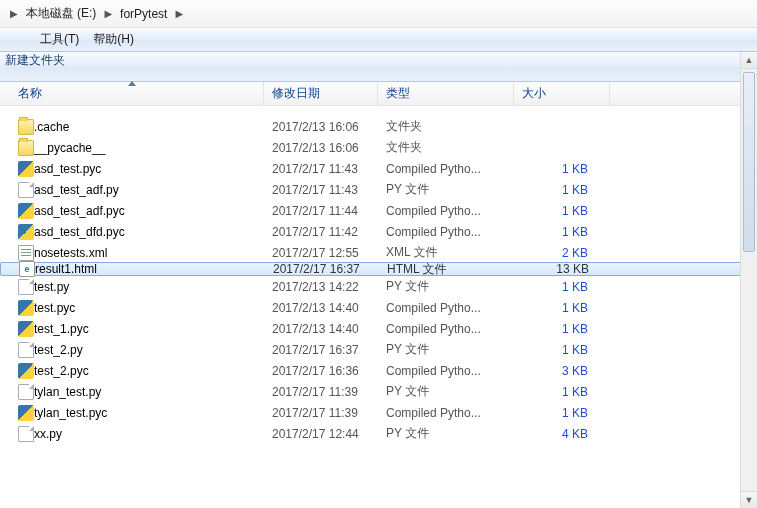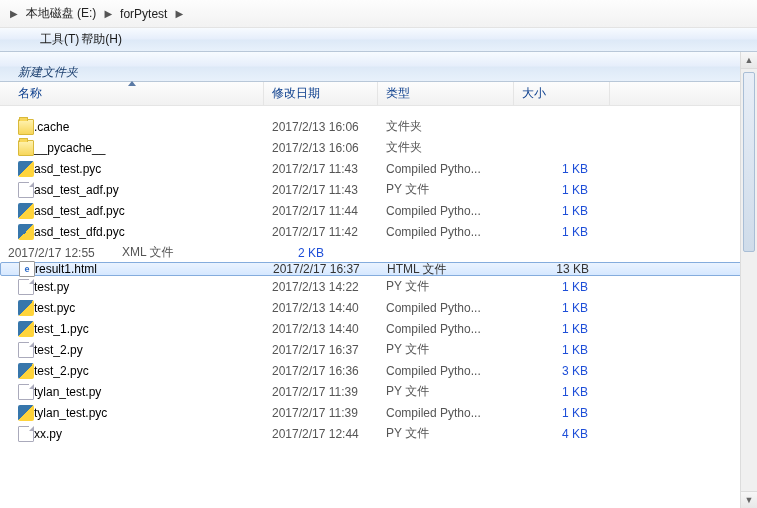--- a/index.html
+++ b/index.html
@@ -29,31 +29,30 @@
     padding: 2px 2px;
     color: #222;
   }
   .menubar {
     height: 24px;
     background: linear-gradient(#f7fbff,#e6eefb 48%,#dde9f7 52%,#e8f1fb);
     border-bottom: 1px solid #b8c7d8;
     display: flex;
     align-items: center;
     padding-left: 40px;
-    gap: 2px;
+    gap: 14px;
   }
   .menubar .item { color: #1a1a1a; }
   .toolbar {
     height: 30px;
     background: linear-gradient(#f7fbff,#e6eefb 48%,#dde9f7 52%,#e8f1fb);
     border-bottom: 1px solid #b8c7d8;
     display: flex;
-    align-items: flex-end;
-    padding-left: 18px;
-    font-style: italic;
+    align-items: flex-start;
+    padding-left: 5px;
   }
   .toolbar .btn { color: #1a3e6e; }
   .headers {
     height: 24px;
     display: flex;
     align-items: flex-end;
     border-bottom: 1px solid #e5e5e5;
     background: linear-gradient(#fdfdfd,#f1f1f1);
     color: #0b3e8d;
   }
@@ -215,20 +214,24 @@
     <div class="row">
       <div class="c-name">
         <span class="icon ic-py"></span>
         <span>asd_test_dfd.pyc</span>
       </div>
       <div class="c-date">2017/2/17 11:42</div>
       <div class="c-type">Compiled Pytho...</div>
       <div class="c-size">1 KB</div>
     </div>
     <div class="row">
+      <div class="c-name">
+        <span class="icon ic-xml"></span>
+        <span>nosetests.xml</span>
+      </div>
       <div class="c-date">2017/2/17 12:55</div>
       <div class="c-type">XML 文件</div>
       <div class="c-size">2 KB</div>
     </div>
     <div class="row selected">
       <div class="c-name">
         <span class="icon ic-html"></span>
         <span>result1.html</span>
       </div>
       <div class="c-date">2017/2/17 16:37</div>

